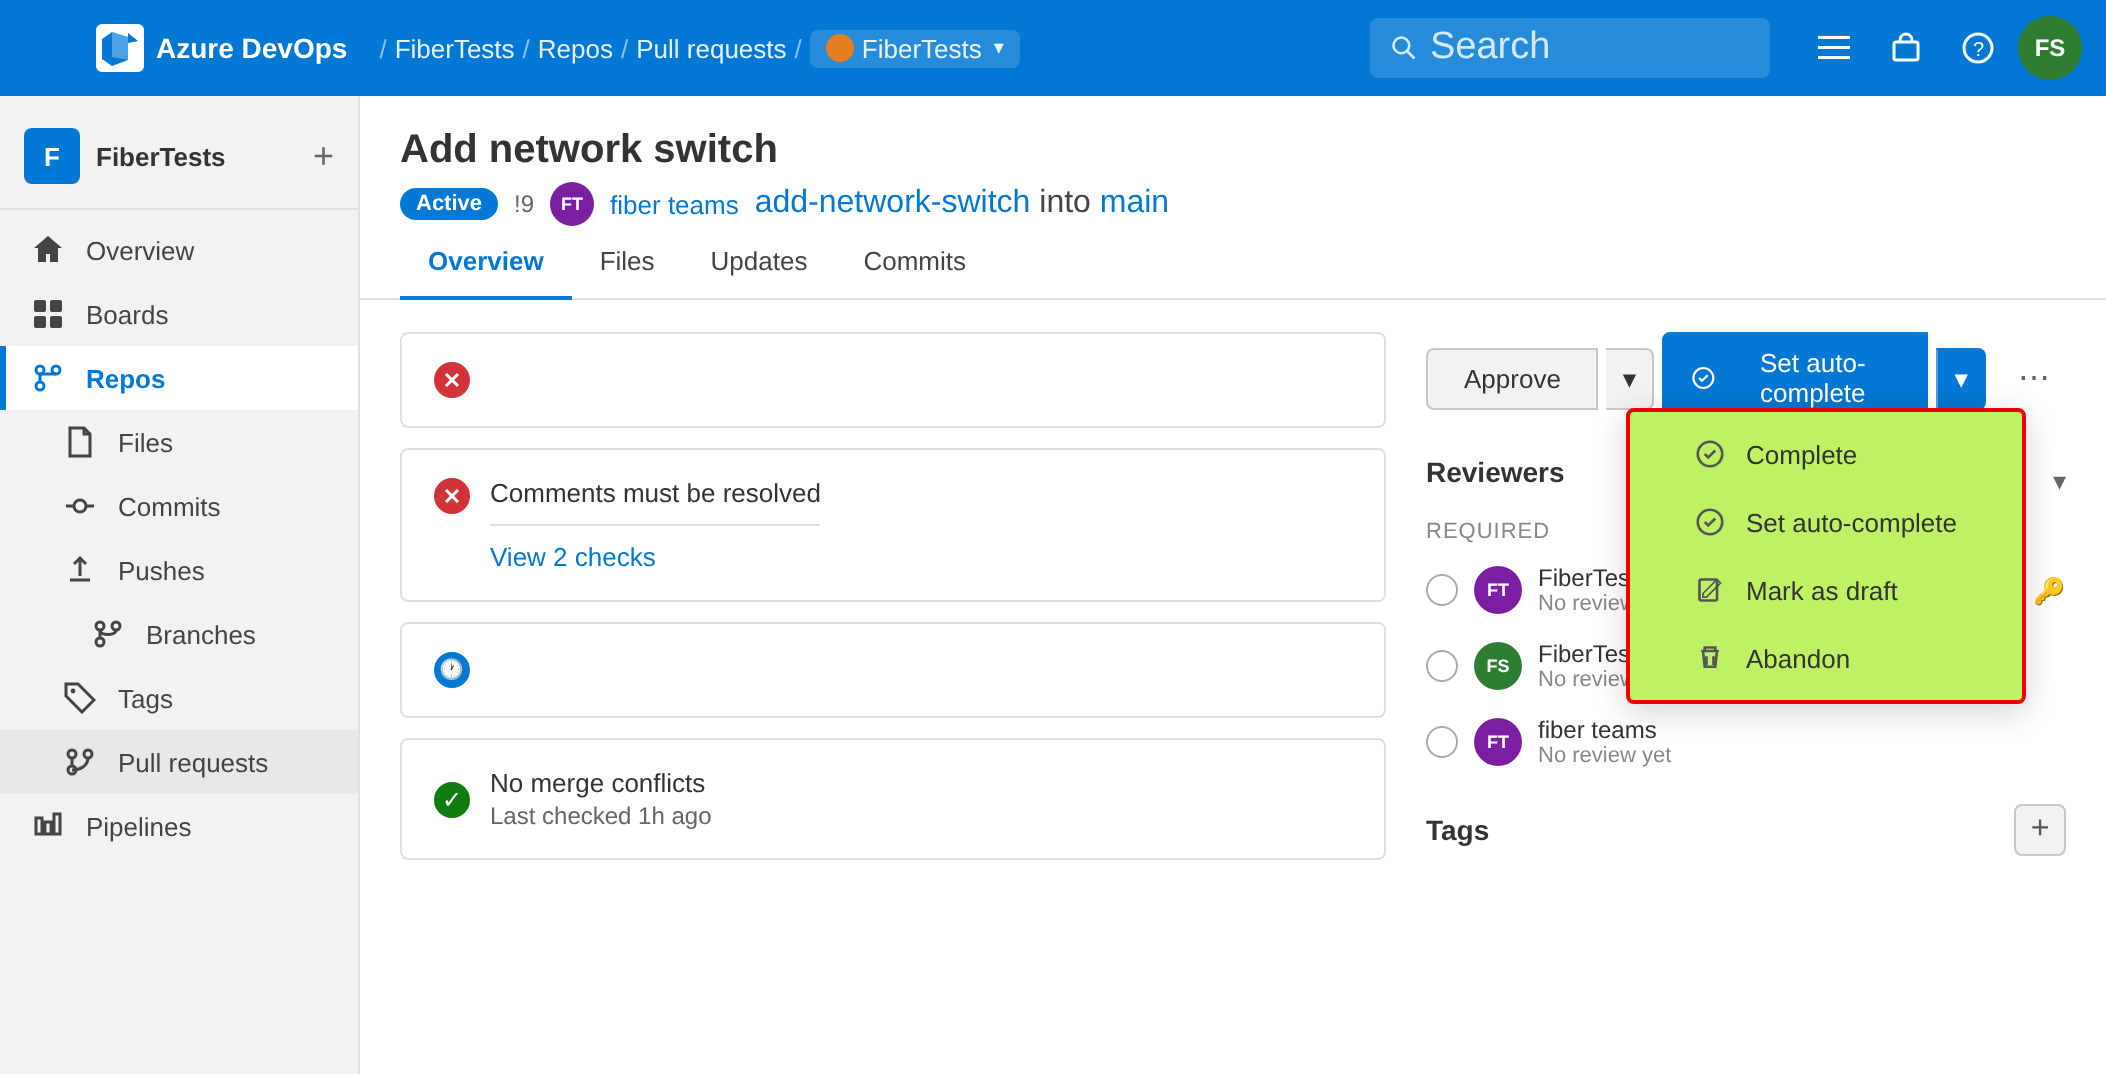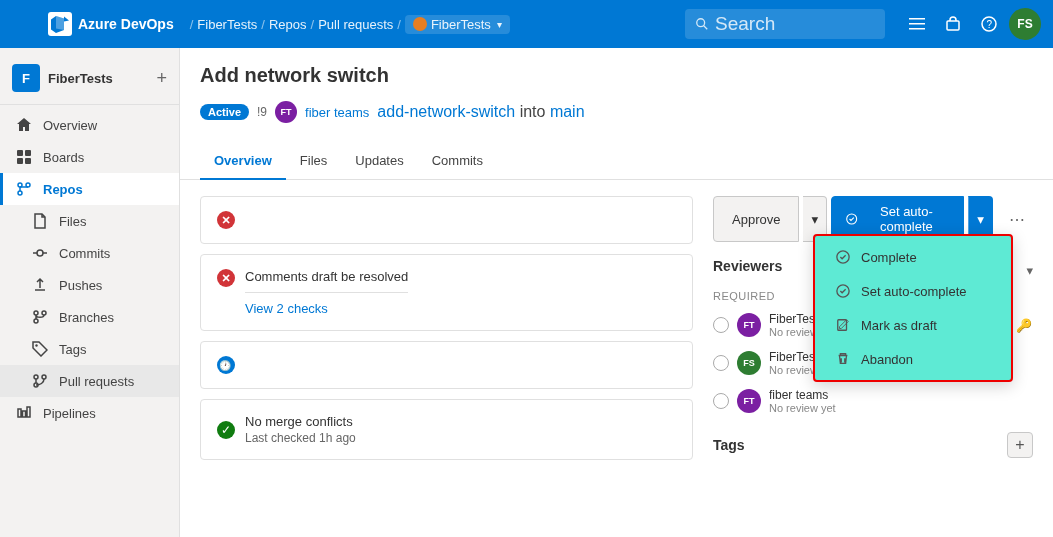--- a/index.html
+++ b/index.html
@@ -40,22 +40,22 @@
     .sidebar-item { display: flex; align-items: center; gap: 10px; padding: 7px 12px; cursor: pointer; color: #444; border-left: 3px solid transparent; font-size: 13px; }
     .sidebar-item.active { background: #fff; border-left-color: #0078d4; color: #0078d4; font-weight: 600; }
     .sidebar-icon { width: 18px; height: 18px; display: flex; align-items: center; justify-content: center; flex-shrink: 0; }
     .sidebar-icon svg { width: 16px; height: 16px; }
 
     
     .content { flex: 1; overflow-y: auto; padding: 0; position: relative; }
 
     
     .pr-header { padding: 16px 20px 0; }
-    .pr-title { font-size: 20px; font-weight: 600; color: #333; margin-bottom: 14px; }
-    .pr-meta { display: flex; align-items: center; gap: 8px; margin-bottom: 20px; flex-wrap: wrap; }
+    .pr-title { font-size: 20px; font-weight: 600; color: #333; margin-bottom: 4px; }
+    .pr-meta { display: flex; align-items: center; gap: 8px; margin-bottom: 0; flex-wrap: wrap; }
     .badge-active { background: #0078d4; color: #fff; font-size: 11px; font-weight: 600; padding: 2px 8px; border-radius: 10px; }
     .pr-id { color: #666; font-size: 12px; }
     .author-avatar { width: 22px; height: 22px; border-radius: 50%; background: #7b1fa2; display: flex; align-items: center; justify-content: center; color: #fff; font-size: 9px; font-weight: 700; flex-shrink: 0; }
     .author-name { color: #0078d4; cursor: pointer; }
     .pr-branch-info { color: #444; font-size: 16px; }
     .pr-branch-link { color: #0078d4; cursor: pointer; }
 
     
     .pr-tabs { display: flex; gap: 0; border-bottom: 1px solid #e0e0e0; padding: 0 20px; }
     .pr-tab { padding: 10px 14px; cursor: pointer; color: #444; font-size: 13px; border-bottom: 2px solid transparent; margin-bottom: -1px; }
@@ -79,22 +79,22 @@
     .approve-btn { background: #f3f2f1; border: 1px solid #c8c8c8; border-radius: 4px 0 0 4px; padding: 7px 18px; cursor: pointer; font-size: 13px; font-weight: 500; color: #333; }
     .approve-arrow { background: #f3f2f1; border: 1px solid #c8c8c8; border-left: none; border-radius: 0 4px 4px 0; padding: 7px 8px; cursor: pointer; color: #333; }
 
     .auto-complete-btn { background: #0078d4; border: 1px solid #0078d4; border-radius: 4px 0 0 4px; padding: 7px 14px; cursor: pointer; font-size: 13px; font-weight: 500; color: #fff; display: flex; align-items: center; gap: 6px; }
     .auto-complete-arrow { background: #0078d4; border: 1px solid #0078d4; border-left: 1px solid rgba(255,255,255,0.3); border-radius: 0 4px 4px 0; padding: 7px 8px; cursor: pointer; color: #fff; }
     .more-btn { background: transparent; border: none; padding: 6px 8px; cursor: pointer; color: #666; font-size: 16px; margin-left: 4px; }
 
     
     .dropdown-menu {
       position: absolute; top: 38px; right: 20px; z-index: 100;
-      background: #5eead4; border: 2px solid #e00; border-radius: 4px;
-      box-shadow: 0 4px 16px rgba(0,0,0,0.18); min-width: 200px; padding: 4px 4px;
+      background: #bef264; border: 2px solid #e00; border-radius: 4px;
+      box-shadow: 0 4px 16px rgba(0,0,0,0.18); min-width: 200px; padding: 4px 16px;
     }
     .dropdown-item { display: flex; align-items: center; gap: 10px; padding: 9px 16px; cursor: pointer; color: #333; font-size: 13px; }
     .dropdown-icon { width: 16px; height: 16px; display: flex; align-items: center; justify-content: center; color: #555; }
 
     .reviewers-section { margin-top: 4px; }
     .reviewers-title { font-size: 14px; font-weight: 600; color: #333; margin-bottom: 8px; }
     .reviewer-label { font-size: 11px; color: #888; text-transform: uppercase; letter-spacing: 0.5px; margin: 8px 0 4px; }
     .reviewer-row { display: flex; align-items: center; gap: 8px; padding: 6px 0; }
     .reviewer-radio { width: 16px; height: 16px; border-radius: 50%; border: 1.5px solid #aaa; background: #fff; flex-shrink: 0; }
     .rev-avatar { width: 24px; height: 24px; border-radius: 50%; display: flex; align-items: center; justify-content: center; color: #fff; font-size: 9px; font-weight: 700; flex-shrink: 0; }
@@ -229,21 +229,21 @@
     </div>
     <div class="sidebar-item" style="padding-left:28px;">
       <span class="sidebar-icon">
         <svg viewBox="0 0 16 16" fill="currentColor">
             <path d="M8 2v9M5 5l3-3 3 3" stroke="currentColor" stroke-width="1.5" fill="none"></path>
             <path d="M3 13h10" stroke="currentColor" stroke-width="1.5"></path>
           </svg>
       </span>
       <span>Pushes</span>
     </div>
-    <div class="sidebar-item" style="padding-left:28px;">
+    <div class="sidebar-item" style="padding-left:42px;">
       <span class="sidebar-icon">
         <svg viewBox="0 0 16 16" fill="currentColor">
             <circle cx="4" cy="4" r="2" fill="none" stroke="currentColor" stroke-width="1.5"></circle>
             <circle cx="4" cy="12" r="2" fill="none" stroke="currentColor" stroke-width="1.5"></circle>
             <circle cx="12" cy="4" r="2" fill="none" stroke="currentColor" stroke-width="1.5"></circle>
             <path d="M4 6v4M4 6c0 3 8 3 8 0" stroke="currentColor" stroke-width="1.5" fill="none"></path>
           </svg>
       </span>
       <span>Branches</span>
     </div>
@@ -308,21 +308,21 @@
       <div class="pr-left">
 
         <div class="check-card">
 
           <div style="background:#d13438;width:18px;height:18px;border-radius:50%;display:flex;align-items:center;justify-content:center;color:white;font-size:11px;font-weight:bold;flex-shrink:0;">✕</div>
         </div>
 
         <div class="check-card">
           <div style="background:#d13438;width:18px;height:18px;border-radius:50%;display:flex;align-items:center;justify-content:center;color:white;font-size:11px;font-weight:bold;flex-shrink:0;">✕</div>
           <div class="check-content">
-            <div class="check-title">Comments draft be resolved</div>
+            <div class="check-title">Comments must be resolved</div>
             <hr class="check-divider">
             <a class="check-link">View 2 checks</a>
           </div>
         </div>
 
         <div class="reviewer-card">
           <div style="background:#0078d4;width:18px;height:18px;border-radius:50%;display:flex;align-items:center;justify-content:center;color:white;font-size:10px;flex-shrink:0;">🕐</div>
         </div>
 
         <div class="merge-card">
@@ -330,21 +330,21 @@
           <div class="check-content">
             <div class="check-title">No merge conflicts</div>
             <div class="check-sub">Last checked 1h ago</div>
           </div>
         </div>
       </div>
 
       <div class="pr-right">
 
         <div style="position:relative;">
-          <div style="display:flex;gap:4px;margin-bottom:16px;">
+          <div style="display:flex;align-items:center;gap:4px;margin-bottom:16px;">
             <button class="approve-btn">Approve</button>
             <button class="approve-arrow">▾</button>
             <button class="auto-complete-btn">
               <svg width="14" height="14" viewBox="0 0 16 16">
                   <circle cx="8" cy="8" r="7" stroke="white" stroke-width="1.5" fill="none"></circle>
                   <path d="M5 8l2 2 4-4" stroke="white" stroke-width="1.5" fill="none"></path>
                 </svg>
               <span>Set auto-complete</span>
             </button>
             <button class="auto-complete-arrow">▾</button>

